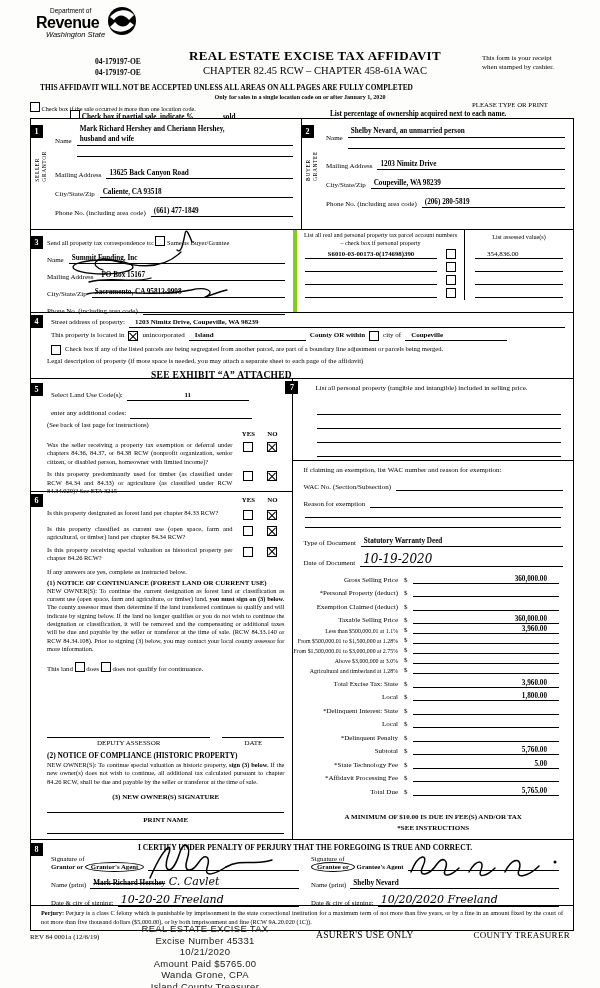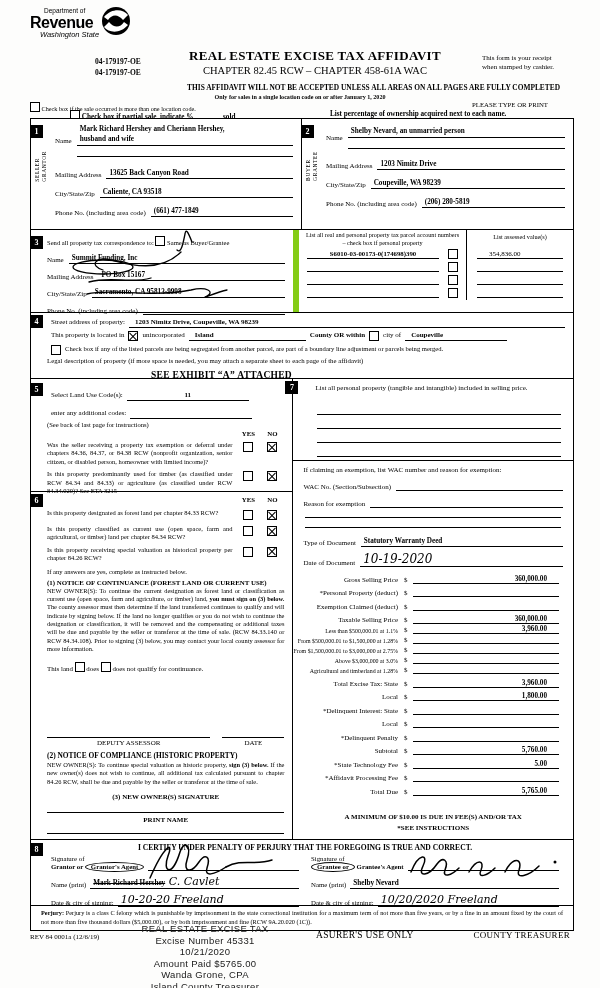--- a/index.html
+++ b/index.html
@@ -1,32 +1,32 @@
 <!DOCTYPE html>
 <html><head>
 <meta charset="utf-8">
 <style>
   html,body{margin:0;padding:0;background:#e8e8e8;}
   #page{width:600px;height:988px;position:relative;background:#fdfdfc;color:#000;
         font-family:"Liberation Serif",serif;overflow:hidden;margin:0 auto;}
   .b{font-weight:bold}
   
   .header{position:relative;height:118px}
-  .logo{position:absolute;left:30px;top:8px;display:flex;align-items:flex-start}
+  .logo{position:absolute;left:36px;top:8px;display:flex;align-items:flex-start}
   .logo-text{line-height:1}
   .dept-small{font-family:"Liberation Sans",sans-serif;font-size:6.5px;margin-left:14px}
   .dept-big{font-family:"Liberation Sans",sans-serif;font-weight:bold;font-size:16px;letter-spacing:-0.5px}
   .dept-sub{font-family:"Liberation Sans",sans-serif;font-size:7.5px;font-style:italic;margin-left:10px}
   .logo-swirl{margin-left:2px;margin-top:-2px}
   .formnums{position:absolute;left:95px;top:56px;font-weight:bold;font-size:7.5px;line-height:1.5}
   .title-block{position:absolute;left:150px;top:48px;width:330px;text-align:center}
   .main-title{font-weight:bold;font-size:13px;letter-spacing:0.3px}
   .chapter{font-size:10.5px;margin-top:1px}
   .receipt{position:absolute;right:26px;top:54px;font-size:7px;width:92px;line-height:1.35}
-  .warning{position:absolute;left:40px;right:40px;top:83px;text-align:right;font-weight:bold;font-size:7.4px}
+  .warning{position:absolute;left:40px;right:40px;top:83px;text-align:left;font-weight:bold;font-size:7.4px}
   .onlyfor{position:absolute;left:40px;right:40px;top:93.5px;text-align:center;font-weight:bold;font-size:6.1px}
   .multiloc{position:absolute;left:30px;top:102px;font-size:6.2px}
   .typeprint{position:absolute;right:52px;top:101px;font-size:6.8px}
   .partial{position:absolute;left:70px;top:110px;font-weight:bold;font-size:7.2px}
   .ownnote{position:absolute;left:330px;top:110px;font-weight:bold;font-size:7.2px}
   .mini-line{display:inline-block;width:26px;border-bottom:1px solid #000;height:6px}
   
   .cb{display:inline-block;width:8px;height:8px;border:1px solid #000;vertical-align:-1px;position:relative;background:#fff}
   .cb.x::before,.cb.x::after{content:"";position:absolute;left:-1px;top:3.5px;width:10px;height:1px;background:#000}
   .cb.x::before{transform:rotate(45deg)}
@@ -45,21 +45,21 @@
   .frow .lbl{white-space:nowrap;padding-right:5px}
   .fill{flex:1;border-bottom:1px solid #000;font-weight:bold;font-size:7.2px;padding:0 3px;min-height:9px;line-height:1.2}
   .fill.nb{font-weight:normal}
   .name-block{flex:1}
   .nline{border-bottom:1px solid #000;font-weight:bold;font-size:7.2px;min-height:10px;padding:0 3px;line-height:1.25}
   .nline.top{border-bottom:none}
   
   .sec3{display:flex;border-top:1px solid #000;height:82px;position:relative}
   .sec3-left{width:262px;position:relative;padding:4px 8px 2px 16px;box-sizing:border-box}
   .sendline{font-size:6.6px;margin-top:2px}
-  .sec3-right{flex:1;border-left:6px solid #84cc16;display:flex;flex-direction:column}
+  .sec3-right{flex:1;border-left:4px solid #84cc16;display:flex;flex-direction:column}
   .s3head{display:flex;font-size:6.2px;text-align:center;line-height:1.25}
   .s3head-parcel{width:168px;border-right:1px solid #000;padding:1px 6px;box-sizing:border-box}
   .s3head-val{flex:1;padding:3px 4px}
   .prow{display:flex;align-items:flex-end;height:13px;font-size:7px}
   .pleft{display:flex;width:168px;border-right:1px solid #000;align-items:flex-end;box-sizing:border-box;height:100%;padding-bottom:2px}
   .pnum{width:132px;margin-left:8px;border-bottom:1px solid #000;font-weight:bold;font-size:6.8px;text-align:center;min-height:8px}
   .pcb{flex:1;display:flex;justify-content:center}
   .pval{flex:1;margin:0 10px 2px 10px;border-bottom:1px solid #000;padding-left:12px;min-height:8px;font-size:7px}
   .scribble{position:absolute;inset:0;pointer-events:none;z-index:2}
   

